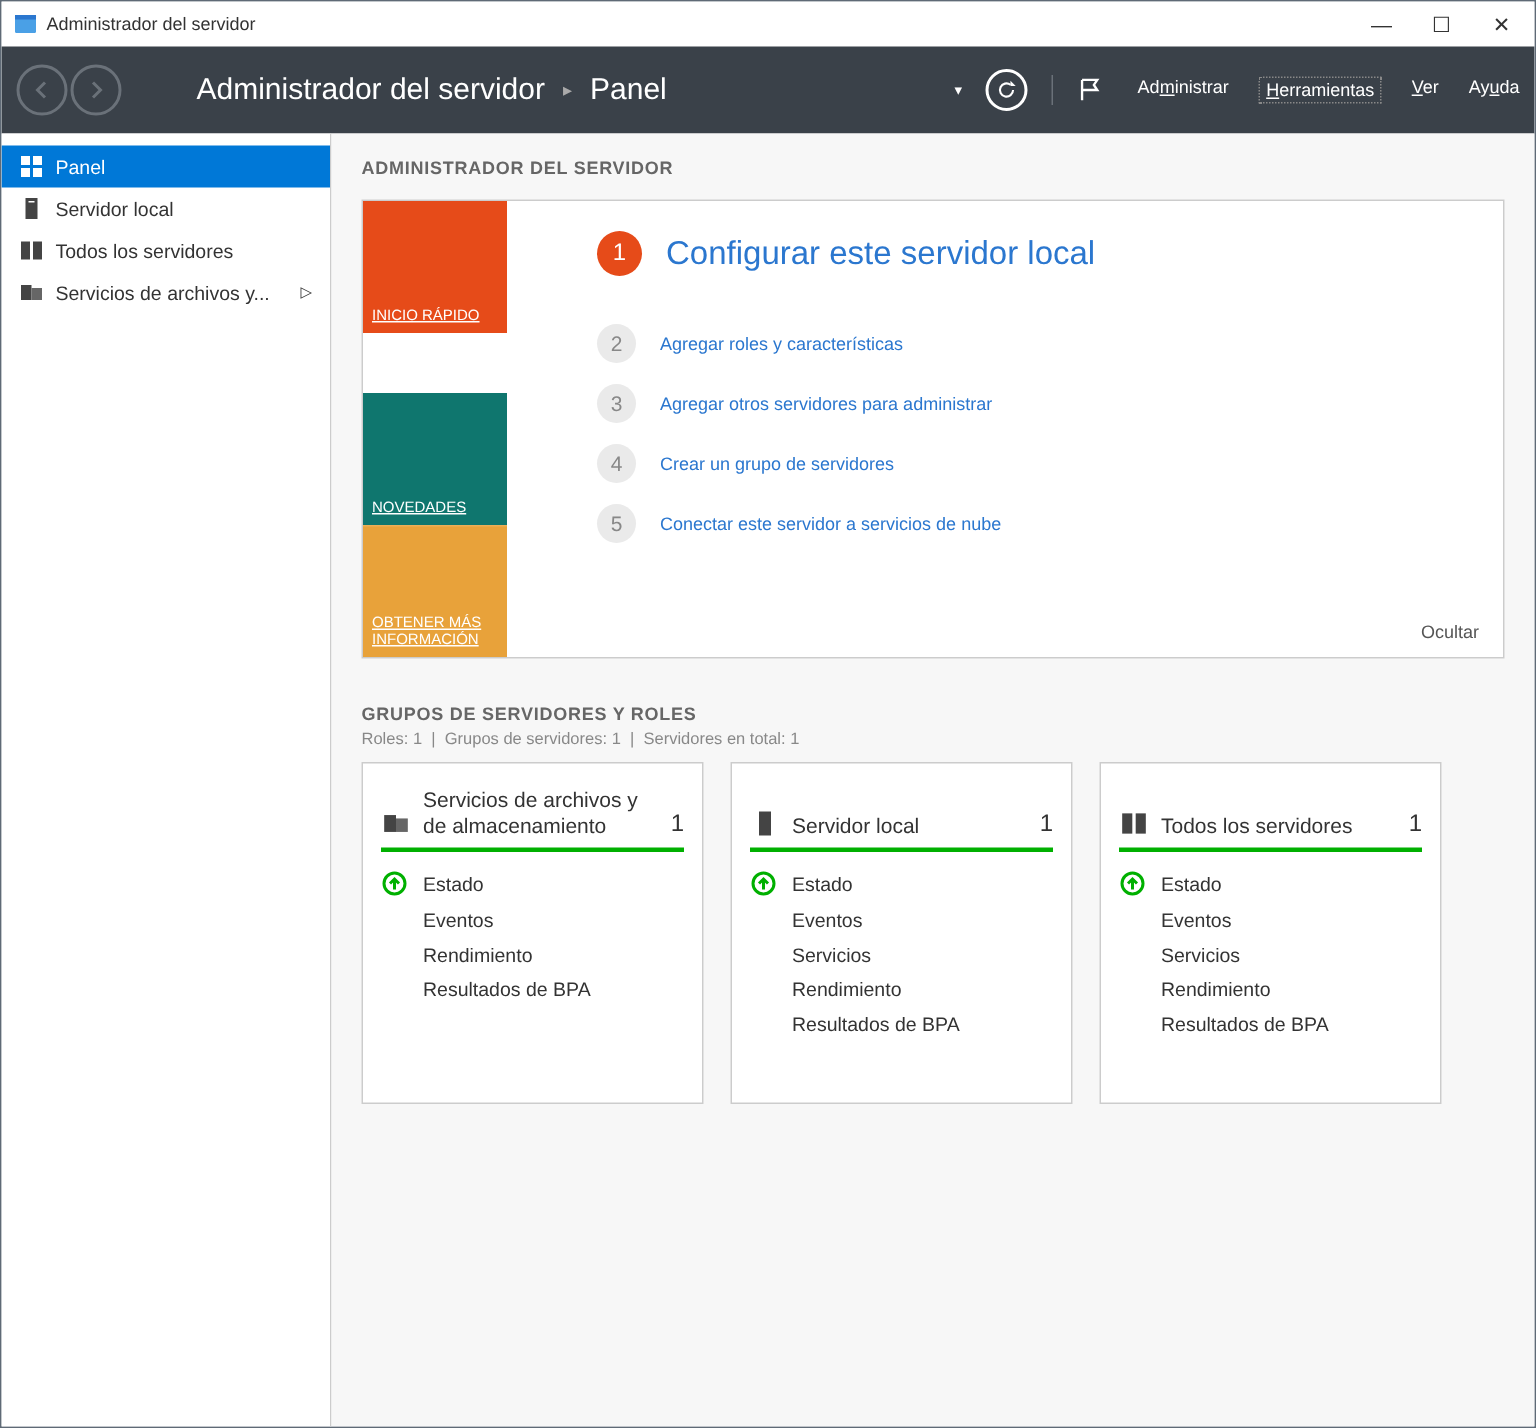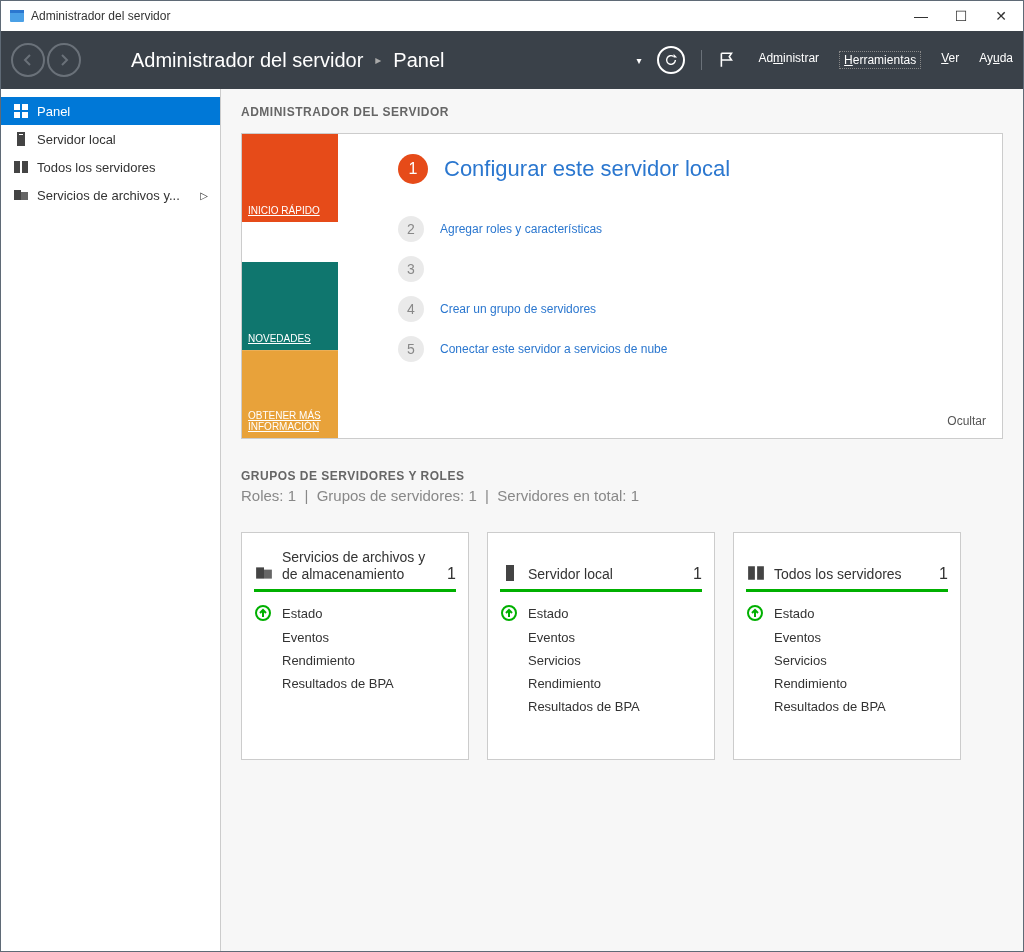--- a/index.html
+++ b/index.html
@@ -49,21 +49,21 @@
   
   .steps { flex: 1; padding: 20px 30px 12px 60px; position: relative; }
   .step-row { display: flex; align-items: center; gap: 16px; margin-bottom: 14px; }
   .step-num { width: 26px; height: 26px; border-radius: 50%; background: #eaeaea; color: #888; display: flex; align-items: center; justify-content: center; font-size: 14px; }
   .step-row.primary .step-num { background: #e64b19; color: #fff; width: 30px; height: 30px; font-size: 16px; }
   .step-link { color: #2b77cf; font-size: 12px; cursor: pointer; }
   .step-row.primary .step-link { font-size: 22px; }
   .hide-link { position: absolute; right: 16px; bottom: 10px; font-size: 12px; color: #555; cursor: pointer; }
   
   .section-title { font-size: 12px; font-weight: 600; color: #666; letter-spacing: 0.5px; }
-  .section-sub { font-size: 15px; color: #888; margin-top: 4px; margin-bottom: 28px; }
+  .section-sub { font-size: 11px; color: #888; margin-top: 4px; margin-bottom: 9px; }
   
   .tiles-row { display: flex; gap: 18px; }
   .role-tile { width: 228px; height: 228px; background: #fff; border: 1px solid #ccc; padding: 10px 12px; }
   .role-header { display: flex; align-items: flex-end; gap: 8px; min-height: 40px; }
   .role-icon { width: 20px; height: 20px; display: flex; align-items: center; justify-content: center; color: #333; }
   .role-title { flex: 1; font-size: 14px; color: #333; line-height: 1.2; }
   .role-count { font-size: 16px; color: #333; }
   .role-bar { height: 3px; background: #00b000; margin: 6px 0 8px; }
   .role-row { display: flex; align-items: center; gap: 10px; font-size: 13px; color: #333; padding: 4px 0; cursor: pointer; }
   .status-icon { width: 18px; height: 18px; }
@@ -187,20 +187,21 @@
           <span class="step-num">1</span>
           <span class="step-link">Configurar este servidor local</span>
         </div>
         <div style="height:18px"></div>
         <div class="step-row">
           <span class="step-num">2</span>
           <span class="step-link">Agregar roles y características</span>
         </div>
         <div class="step-row">
           <span class="step-num">3</span>
+          <span class="step-link">Agregar otros servidores para administrar</span>
         </div>
         <div class="step-row">
           <span class="step-num">4</span>
           <span class="step-link">Crear un grupo de servidores</span>
         </div>
         <div class="step-row">
           <span class="step-num">5</span>
           <span class="step-link">Conectar este servidor a servicios de nube</span>
         </div>
         <span class="hide-link">Ocultar</span>

